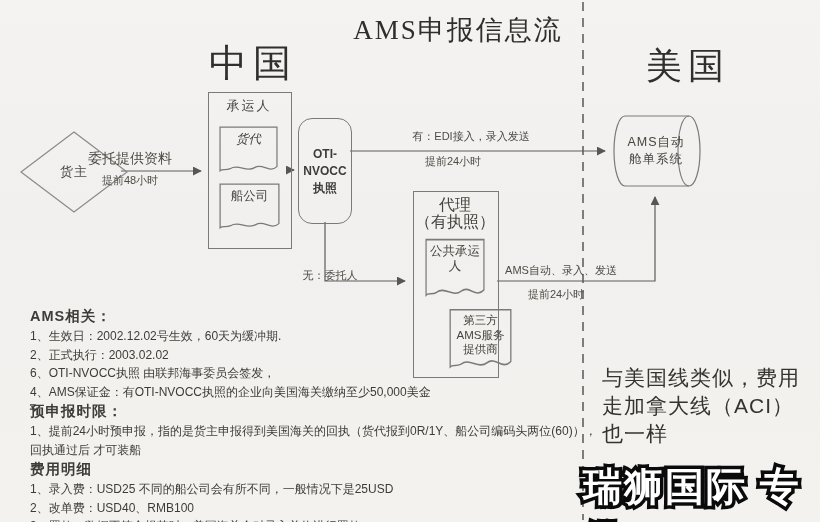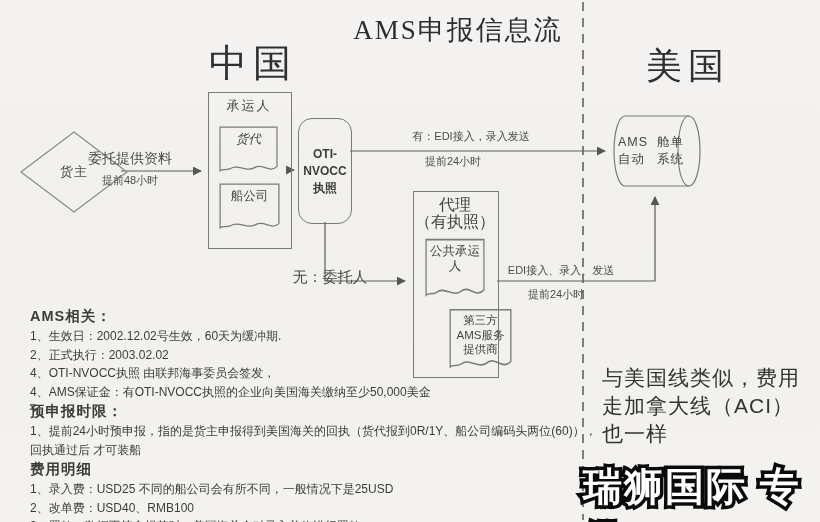--- a/index.html
+++ b/index.html
@@ -24,29 +24,29 @@
   .diamond-wrap svg{position:absolute;left:0;top:0;}
   .diamond-label{position:absolute;left:0;top:0;width:100%;height:100%;display:flex;align-items:center;justify-content:center;font-size:13px;color:#4a4a48;letter-spacing:1px;}
   .carrier-box{left:208px;top:92px;width:82px;height:155px;}
   .carrier-title{left:208px;top:97px;width:82px;font-size:13px;color:#44443f;letter-spacing:2px;}
   .doc{position:absolute;}
   .doc svg{position:absolute;left:0;top:0;}
   .doc .doc-text{position:absolute;left:0;top:0;width:100%;padding-top:7px;text-align:center;font-size:12.5px;color:#45453f;line-height:15px;}
   .oti-box{left:298px;top:118px;width:52px;height:104px;display:flex;flex-direction:column;align-items:center;justify-content:center;font-size:12px;font-weight:700;color:#3c3c38;line-height:17px;border-radius:14px;}
   .cylinder{left:612px;top:112px;width:90px;height:78px;}
   .cylinder svg{position:absolute;left:0;top:0;}
-  .cyl-label{position:absolute;left:6px;top:0;width:76px;height:100%;display:flex;flex-direction:row;align-items:center;justify-content:center;font-size:12.5px;color:#45453e;line-height:17px;letter-spacing:1px;}
+  .cyl-label{position:absolute;left:6px;top:0;width:76px;height:100%;display:flex;flex-direction:column;align-items:center;justify-content:center;font-size:12.5px;color:#45453e;line-height:17px;letter-spacing:1px;}
   .agent-box{left:413px;top:191px;width:84px;height:185px;}
   .agent-title{left:413px;top:196px;width:84px;font-size:16px;color:#45453f;line-height:17px;}
   .edge-label{color:#4c4c46;}
   .lbl-entrust1{left:80px;top:150px;width:100px;font-size:14px;}
   .lbl-entrust2{left:80px;top:173px;width:100px;font-size:11px;}
   .lbl-have1{left:376px;top:129px;width:190px;font-size:11px;}
   .lbl-have2{left:398px;top:154px;width:110px;font-size:11px;}
-  .lbl-no{left:292px;top:268px;width:76px;font-size:15px;font-family:Liberation Mono, monospace;}
+  .lbl-no{left:292px;top:268px;width:76px;font-size:11px;font-family:Liberation Mono, monospace;}
   .lbl-send1{left:496px;top:263px;width:130px;font-size:11px;}
   .lbl-send2{left:506px;top:287px;width:100px;font-size:11px;}
   .notes{left:30px;top:306px;width:560px;font-size:12px;line-height:18.5px;color:#3c3c38;}
   .notes .nline{white-space:nowrap;}
   .notes .nhead{font-size:14.5px;font-weight:600;line-height:21px;letter-spacing:1px;}
   .side-note{left:602px;top:364px;width:208px;font-size:21px;line-height:28px;color:#333330;letter-spacing:1px;}
   .watermark{
     left:583px;top:460px;font-size:39px;font-weight:800;letter-spacing:2px;
     color:#ffffff;-webkit-text-stroke:7px #0b0b0b;paint-order:stroke fill;
     text-shadow:0 0 1px #000;
@@ -150,28 +150,28 @@
     <svg width="65" height="68" viewBox="0 0 60 50" preserveAspectRatio="none">
       <path d="M2,2 L58,2 L58,40 C50,47 44,36 36,41 C28,46 20,37 12,42 C8,44 4,42 2,44 Z" fill="none" stroke="#7a7a78" stroke-width="1.2"></path>
     </svg>
     <div class="doc-text" style="font-size:11.5px;line-height:14.5px;padding-top:6px;">
       <div>第三方</div>
       <div>AMS服务</div>
       <div>提供商</div>
     </div>
   </div>
 
-  <div class="abs ctr edge-label lbl-send1">EDI接入、录入、发送</div>
+  <div class="abs ctr edge-label lbl-send1">AMS自动、录入、发送</div>
   <div class="abs ctr edge-label lbl-send2">提前24小时</div>
 
   <div class="abs notes">
     <div class="nline nhead">AMS相关：</div>
     <div class="nline">1、生效日：2002.12.02号生效，60天为缓冲期.</div>
     <div class="nline">2、正式执行：2003.02.02</div>
-    <div class="nline">4、OTI-NVOCC执照  由联邦海事委员会签发，</div>
+    <div class="nline">6、OTI-NVOCC执照  由联邦海事委员会签发，</div>
     <div class="nline">4、AMS保证金：有OTI-NVOCC执照的企业向美国海关缴纳至少50,000美金</div>
     <div class="nline nhead">预申报时限：</div>
     <div class="nline">1、提前24小时预申报，指的是货主申报得到美国海关的回执（货代报到0R/1Y、船公司编码头两位(60)），</div>
     <div class="nline">回执通过后 才可装船</div>
     <div class="nline nhead">费用明细</div>
     <div class="nline">1、录入费：USD25  不同的船公司会有所不同，一般情况下是25USD</div>
     <div class="nline">2、改单费：USD40、RMB100</div>
     <div class="nline">3、罚款：数据不符合规范时，美国海关会对录入单位进行罚款.</div>
   </div>
 

